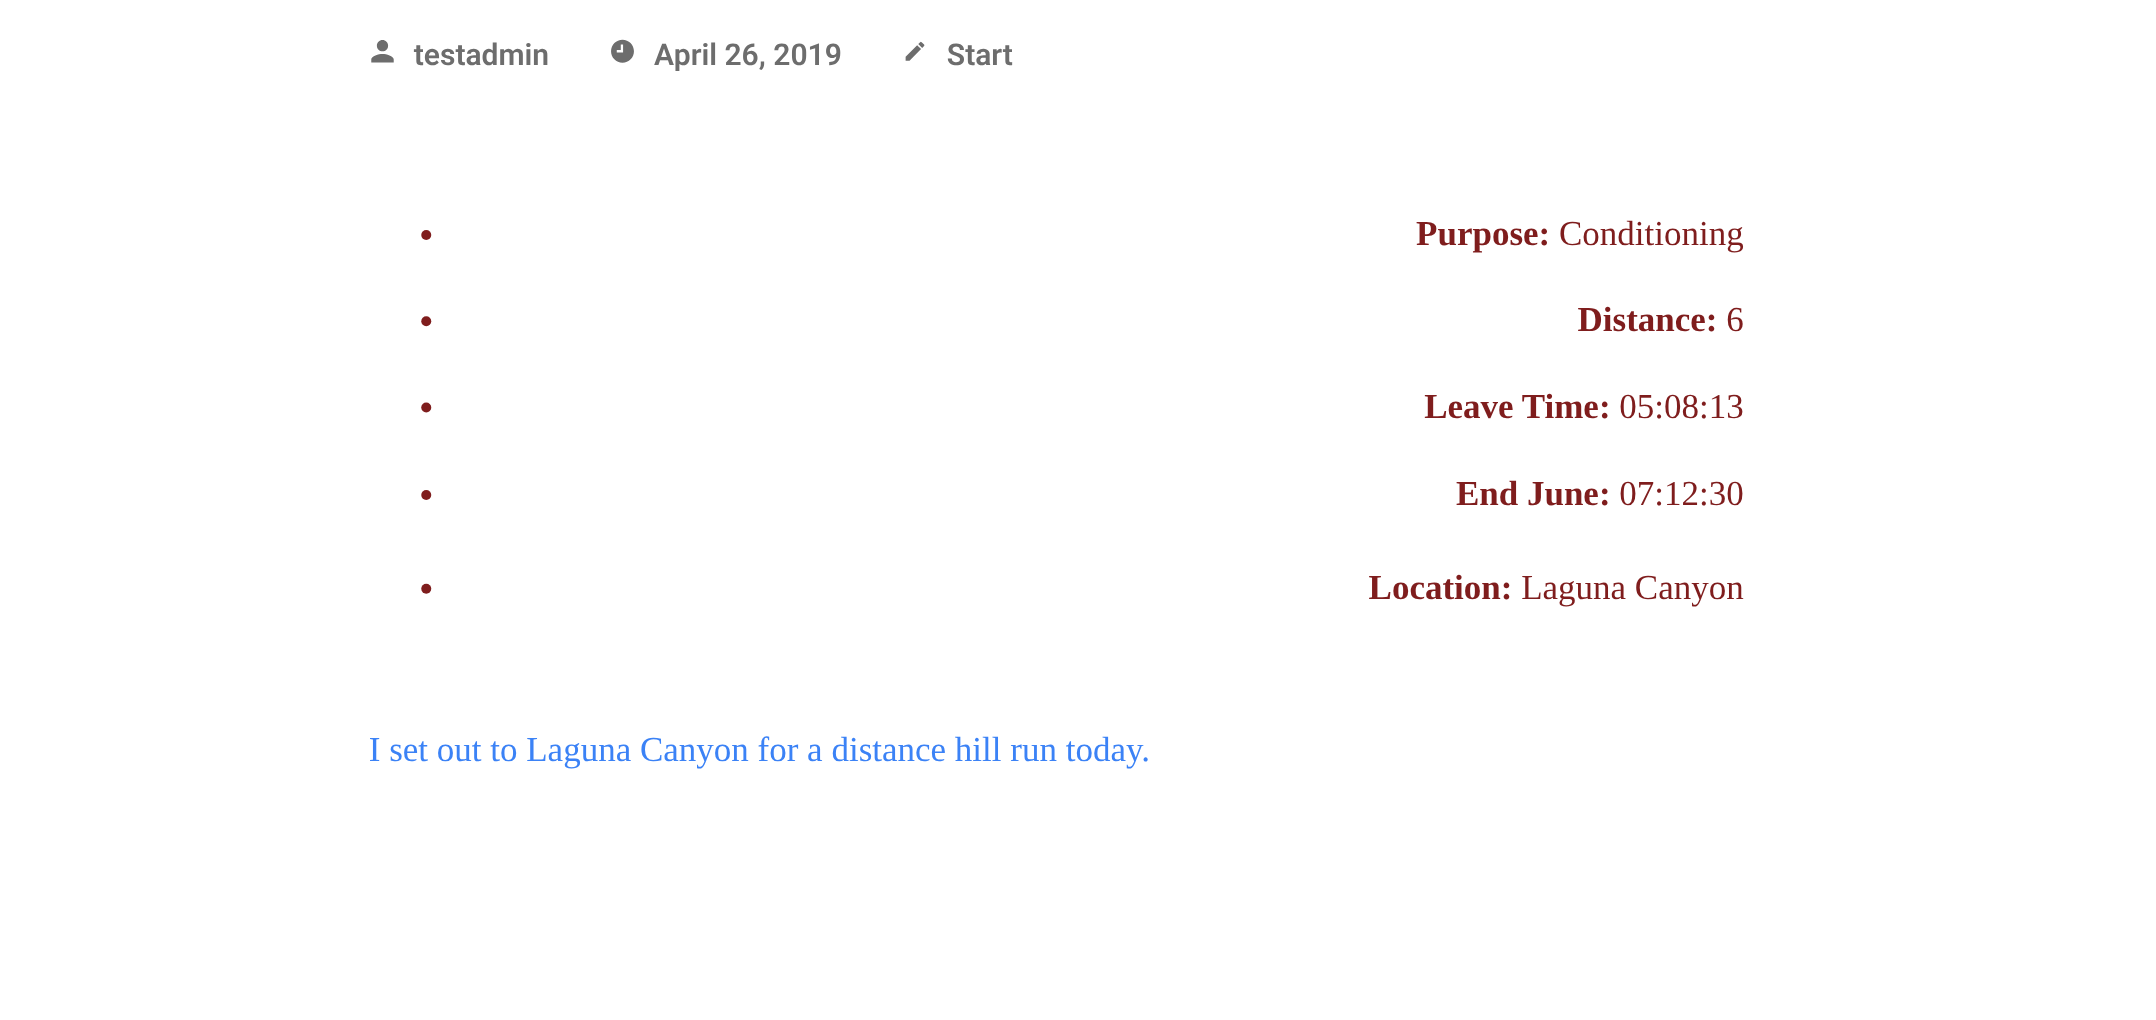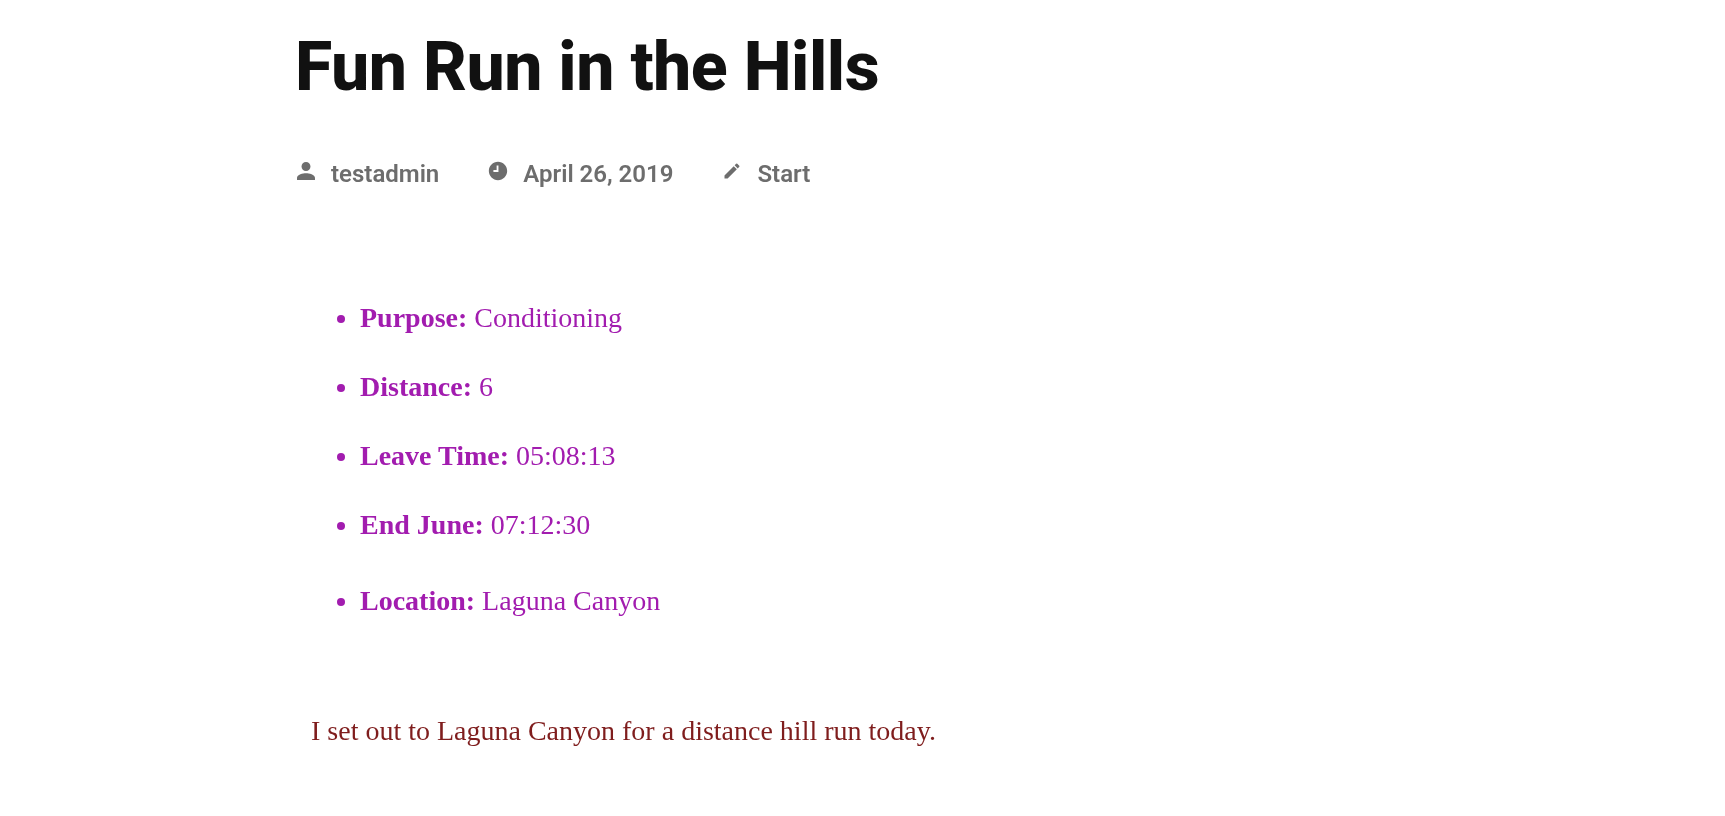--- a/index.html
+++ b/index.html
@@ -53,51 +53,51 @@
     .meta-link {
       color: #6d6d6d;
       text-decoration: none;
       cursor: pointer;
     }
     .details-list {
       list-style: disc;
       padding-left: 65px;
       font-family: Georgia, "Times New Roman", serif;
       font-size: 28px;
-      color: #a21caf;
+      color: #7f1d1d;
       margin-bottom: 90px;
+      text-align: right;
     }
     .details-list li {
       margin-bottom: 30px;
       line-height: 1.4;
     }
     .details-list li:last-child {
       margin-bottom: 0;
       margin-top: 36px;
     }
     .detail-label {
       font-weight: 700;
     }
     .detail-value {
       font-weight: 400;
     }
     .body-text {
       font-family: Georgia, "Times New Roman", serif;
       font-size: 28px;
-      color: #7f1d1d;
+      color: #3b82f6;
       line-height: 1.5;
-      margin-left: 16px;
+      margin-left: 0;
     }
   </style>
 </head>
 <body>
 
 <div class="container">
 
-  <h1 class="post-title">Fun Run in the Hills</h1>
 
   <div class="meta-row">
 
     <div class="meta-item">
       <span class="meta-icon">
         <svg viewBox="0 0 24 24" width="22" height="22">
             <path d="M12 12c2.7 0 4.9-2.2 4.9-4.9S14.7 2.2 12 2.2 7.1 4.4 7.1 7.1 9.3 12 12 12zm0 2.4c-3.3 0-9.8 1.6-9.8 4.9v2.5h19.6v-2.5c0-3.3-6.5-4.9-9.8-4.9z"></path>
           </svg>
       </span>
       <a class="meta-link">testadmin</a>

